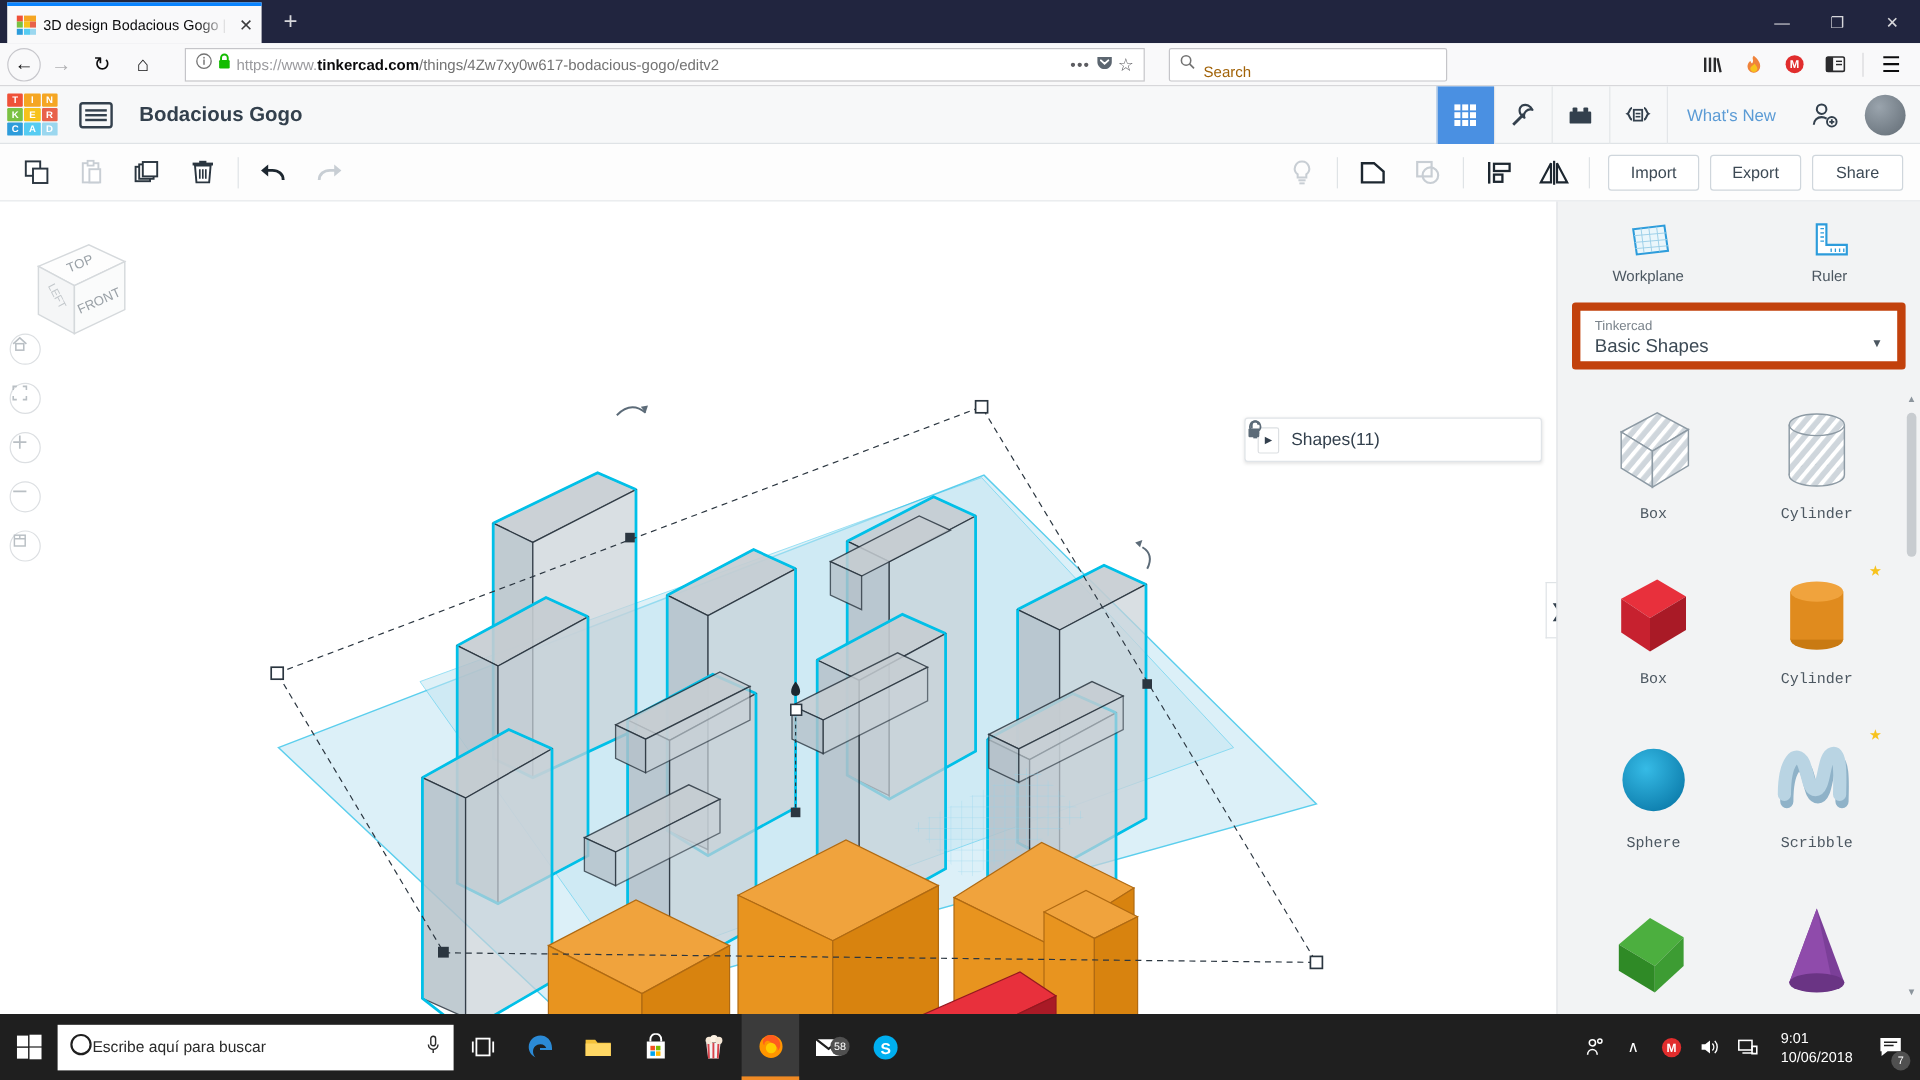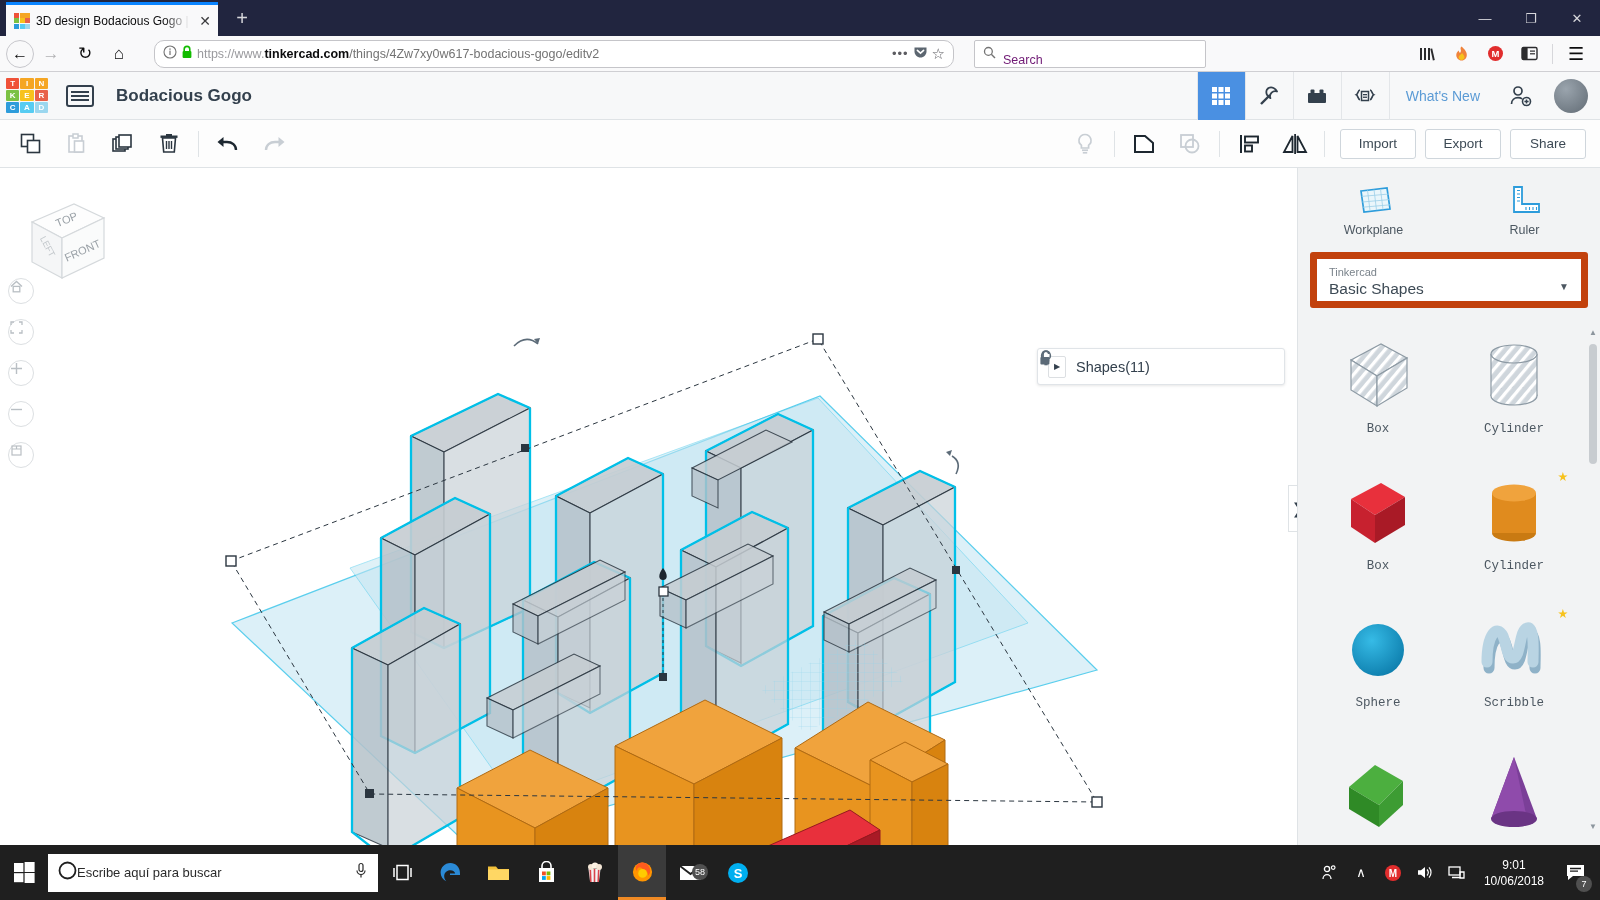--- a/index.html
+++ b/index.html
@@ -46,32 +46,32 @@
     background: #f9f9fa; border-bottom: 1px solid #cfcfd3;
     display: flex; align-items: center;
   }
   .navbtn { width: 34px; height: 30px; display: flex; align-items: center;
     justify-content: center; color: #0c0c0d; font-size: 17px; }
   .navbtn.back { margin-left: 6px; border: 1px solid #c7c7cc; border-radius: 50%;
     width: 28px; height: 28px; font-size: 16px; }
   .navbtn.dim { color: #b1b1b3; }
   .urlbar {
     flex: 0 0 800px; height: 28px; margin-left: 18px; background: #fff;
-    border: 1px solid #c5c5c9; border-radius: 10px;
+    border: 1px solid #c5c5c9; border-radius: 0;
     display: flex; align-items: center; padding: 0 8px; gap: 4px;
   }
   .url-text { font-size: 12.5px; color: #9a9a9e; flex: 1 1 auto; white-space: nowrap; }
   .url-text b { color: #0c0c0d; font-weight: 700; }
   .url-text .path { color: #737373; }
   .searchbar {
     flex: 0 0 232px; height: 28px; margin-left: 20px; background: #fff;
     border: 1px solid #c5c5c9; border-radius: 2px;
     display: flex; align-items: center; padding: 0 8px; gap: 7px;
   }
-  .search-ph { font-size: 12.5px; color: #701a75; margin-top: 12px; }
+  .search-ph { font-size: 12.5px; color: #a16207; margin-top: 12px; }
   .navright { margin-left: auto; display: flex; align-items: center; padding-right: 8px; gap: 2px; }
   .navright .navbtn { width: 32px; }
   .vline { width: 1px; height: 20px; background: #d7d7db; margin: 0 5px; }
 
   
   .tc-header {
     position: absolute; left: 0; top: 72px; width: 1600px; height: 48px;
     background: #f7f8f9; border-bottom: 1px solid #dfe3e6;
     display: flex; align-items: center;
   }
@@ -170,21 +170,21 @@
   .tb-item { width: 48px; height: 55px; display: flex; align-items: center;
     justify-content: center; position: relative; }
   .tb-item.active { background: #3b3b3b; border-bottom: 3px solid #f08a24; }
   .tb-badge { position: absolute; right: 6px; bottom: 20px; min-width: 16px; height: 16px;
     border-radius: 8px; background: #505050; color: #fff; font-size: 9px;
     display: flex; align-items: center; justify-content: center; padding: 0 3px; }
   .tray { margin-left: auto; display: flex; align-items: center; height: 55px;
     padding-right: 6px; gap: 2px; }
   .tray-ico { width: 30px; height: 55px; display: flex; align-items: center;
     justify-content: center; color: #fff; }
-  .clock { color: #fff; font-size: 12px; text-align: center; line-height: 16px;
+  .clock { color: #fff; font-size: 12px; text-align: left; line-height: 16px;
     padding: 0 10px; }
   .action-center { width: 38px; height: 55px; display: flex; align-items: center;
     justify-content: center; position: relative; color: #fff; }
 </style>
 </head>
 <body>
 
 <div id="app">
 
   <div class="titlebar">

